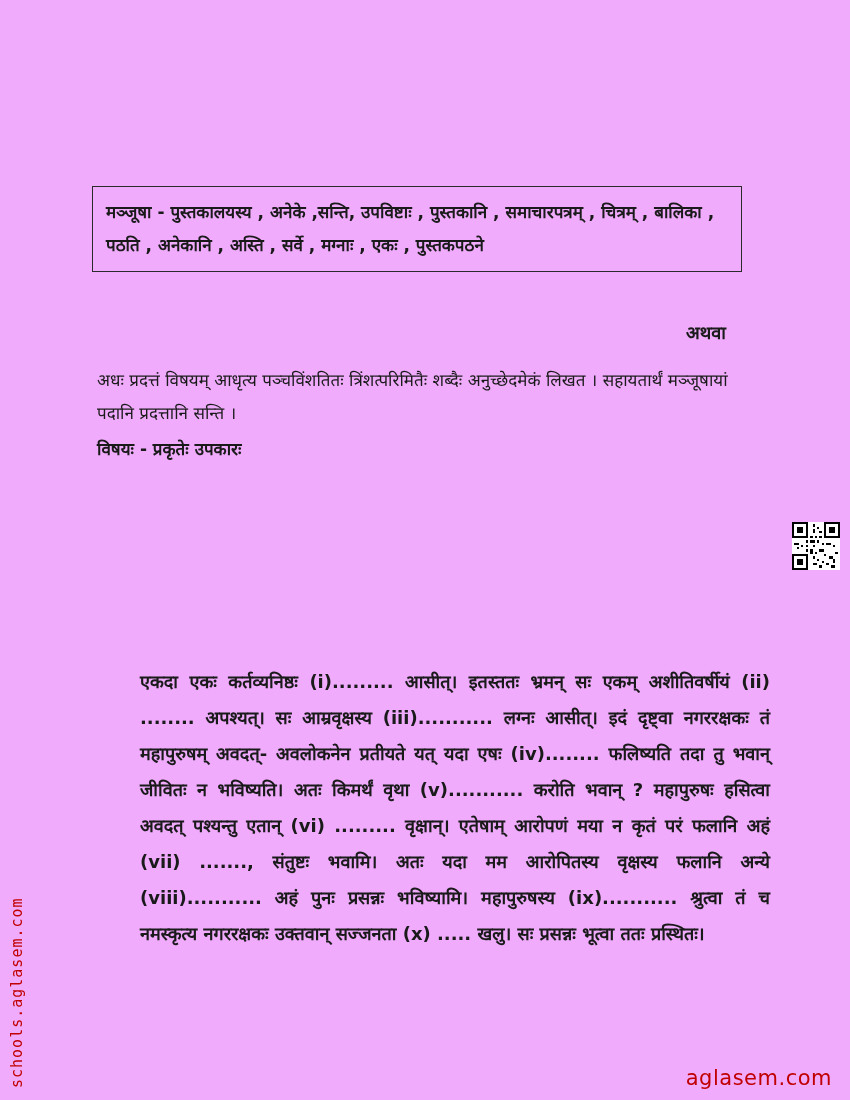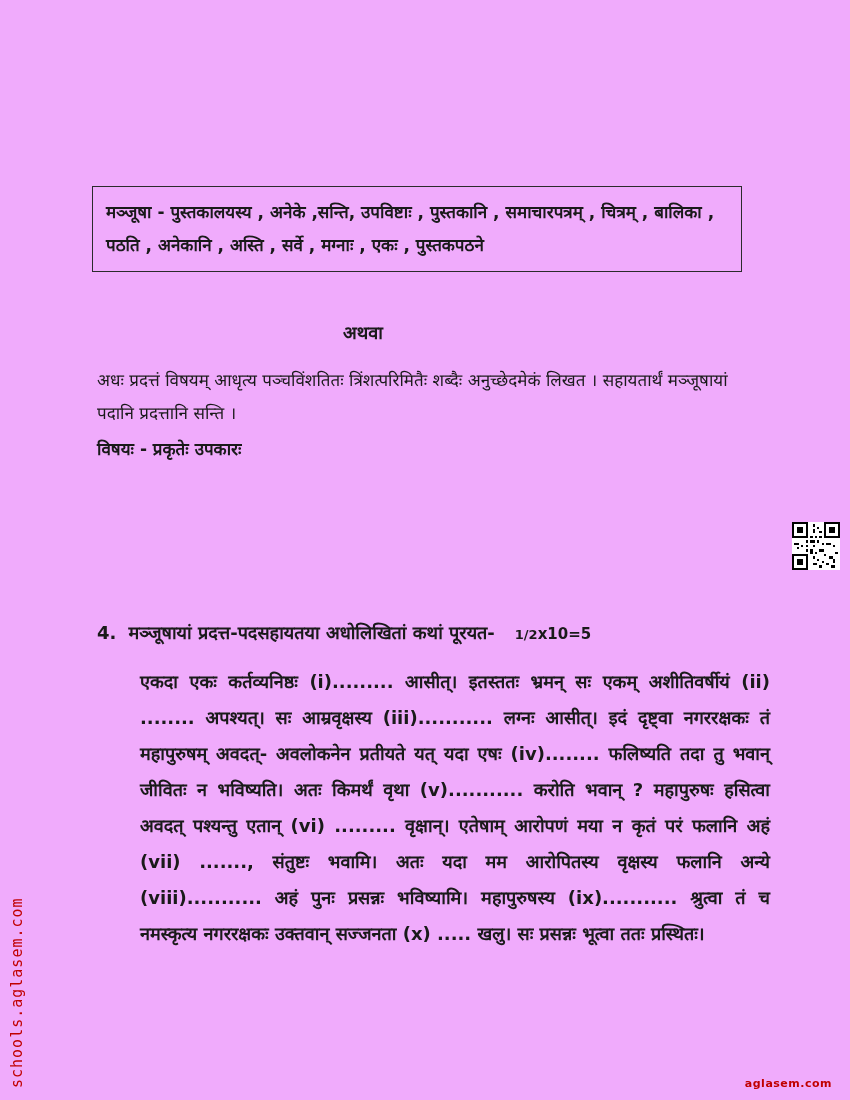--- a/index.html
+++ b/index.html
@@ -29,21 +29,21 @@
     font-weight:600;
   }
   .manjusha-box .box-label{font-weight:800;}
   #box1{top:186px;}
   #box2{top:479px;}
   .or-heading{
     position:absolute;
     top:320px;
     left:0;
     width:726px;
-    text-align:center;
+    text-align:right;
     font-size:18px;
     font-weight:800;
   }
   .instruction{
     position:absolute;
     top:364px;
     left:97px;
     width:652px;
     font-size:17px;
     line-height:1.95;
@@ -96,22 +96,22 @@
     font-size:15px;
     letter-spacing:1px;
     color:var(--watermark-red);
     white-space:nowrap;
   }
   .watermark-bottom-right{
     position:absolute;
     right:18px;
     bottom:10px;
     font-family:"DejaVu Sans","Liberation Sans",sans-serif;
-    font-size:11px;
-    font-weight:700;
+    font-size:21px;
+    font-weight:400;
     letter-spacing:0.5px;
     color:var(--watermark-red);
   }
 </style>
 </head>
 <body>
 
 <div class="page">
 
   <div class="manjusha-box" id="box1">
@@ -173,23 +173,20 @@
         <rect x="15" y="18" width="1" height="1"></rect>
         <rect x="9" y="18" width="2" height="1"></rect>
         <rect x="12" y="19" width="1" height="1"></rect>
         <rect x="17" y="19" width="2" height="1"></rect>
         <rect x="19" y="13" width="1" height="1"></rect>
         <rect x="18" y="16" width="1" height="2"></rect>
       </g>
     </svg>
   </div>
 
-  <div class="question-line">
-    <span class="q-number">4.</span><span>मञ्जूषायां प्रदत्त-पदसहायतया अधोलिखितां कथां पूरयत-</span><span class="marks"><span class="marks-frac">1/2</span><span class="marks-rest">x10=5</span></span>
-  </div>
 
   <p class="story">एकदा एकः कर्तव्यनिष्ठः (i)......... आसीत्। इतस्ततः भ्रमन् सः एकम् अशीतिवर्षीयं (ii) ........ अपश्यत्। सः आम्रवृक्षस्य (iii)........... लग्नः आसीत्। इदं दृष्ट्वा नगररक्षकः तं महापुरुषम् अवदत्- अवलोकनेन प्रतीयते यत् यदा एषः (iv)........ फलिष्यति तदा तु भवान् जीवितः न भविष्यति। अतः किमर्थं वृथा (v)........... करोति भवान् ? महापुरुषः हसित्वा अवदत् पश्यन्तु एतान् (vi) ......... वृक्षान्। एतेषाम् आरोपणं मया न कृतं परं फलानि अहं (vii) ......., संतुष्टः भवामि। अतः यदा मम आरोपितस्य वृक्षस्य फलानि अन्ये (viii)........... अहं पुनः प्रसन्नः भविष्यामि। महापुरुषस्य (ix)........... श्रुत्वा तं च नमस्कृत्य नगररक्षकः उक्तवान् सज्जनता (x) ..... खलु। सः प्रसन्नः भूत्वा ततः प्रस्थितः।</p>
 
   <div class="watermark-left">schools.aglasem.com</div>
 
   <div class="watermark-bottom-right">aglasem.com</div>
 
 </div>
 
 </body></html>

